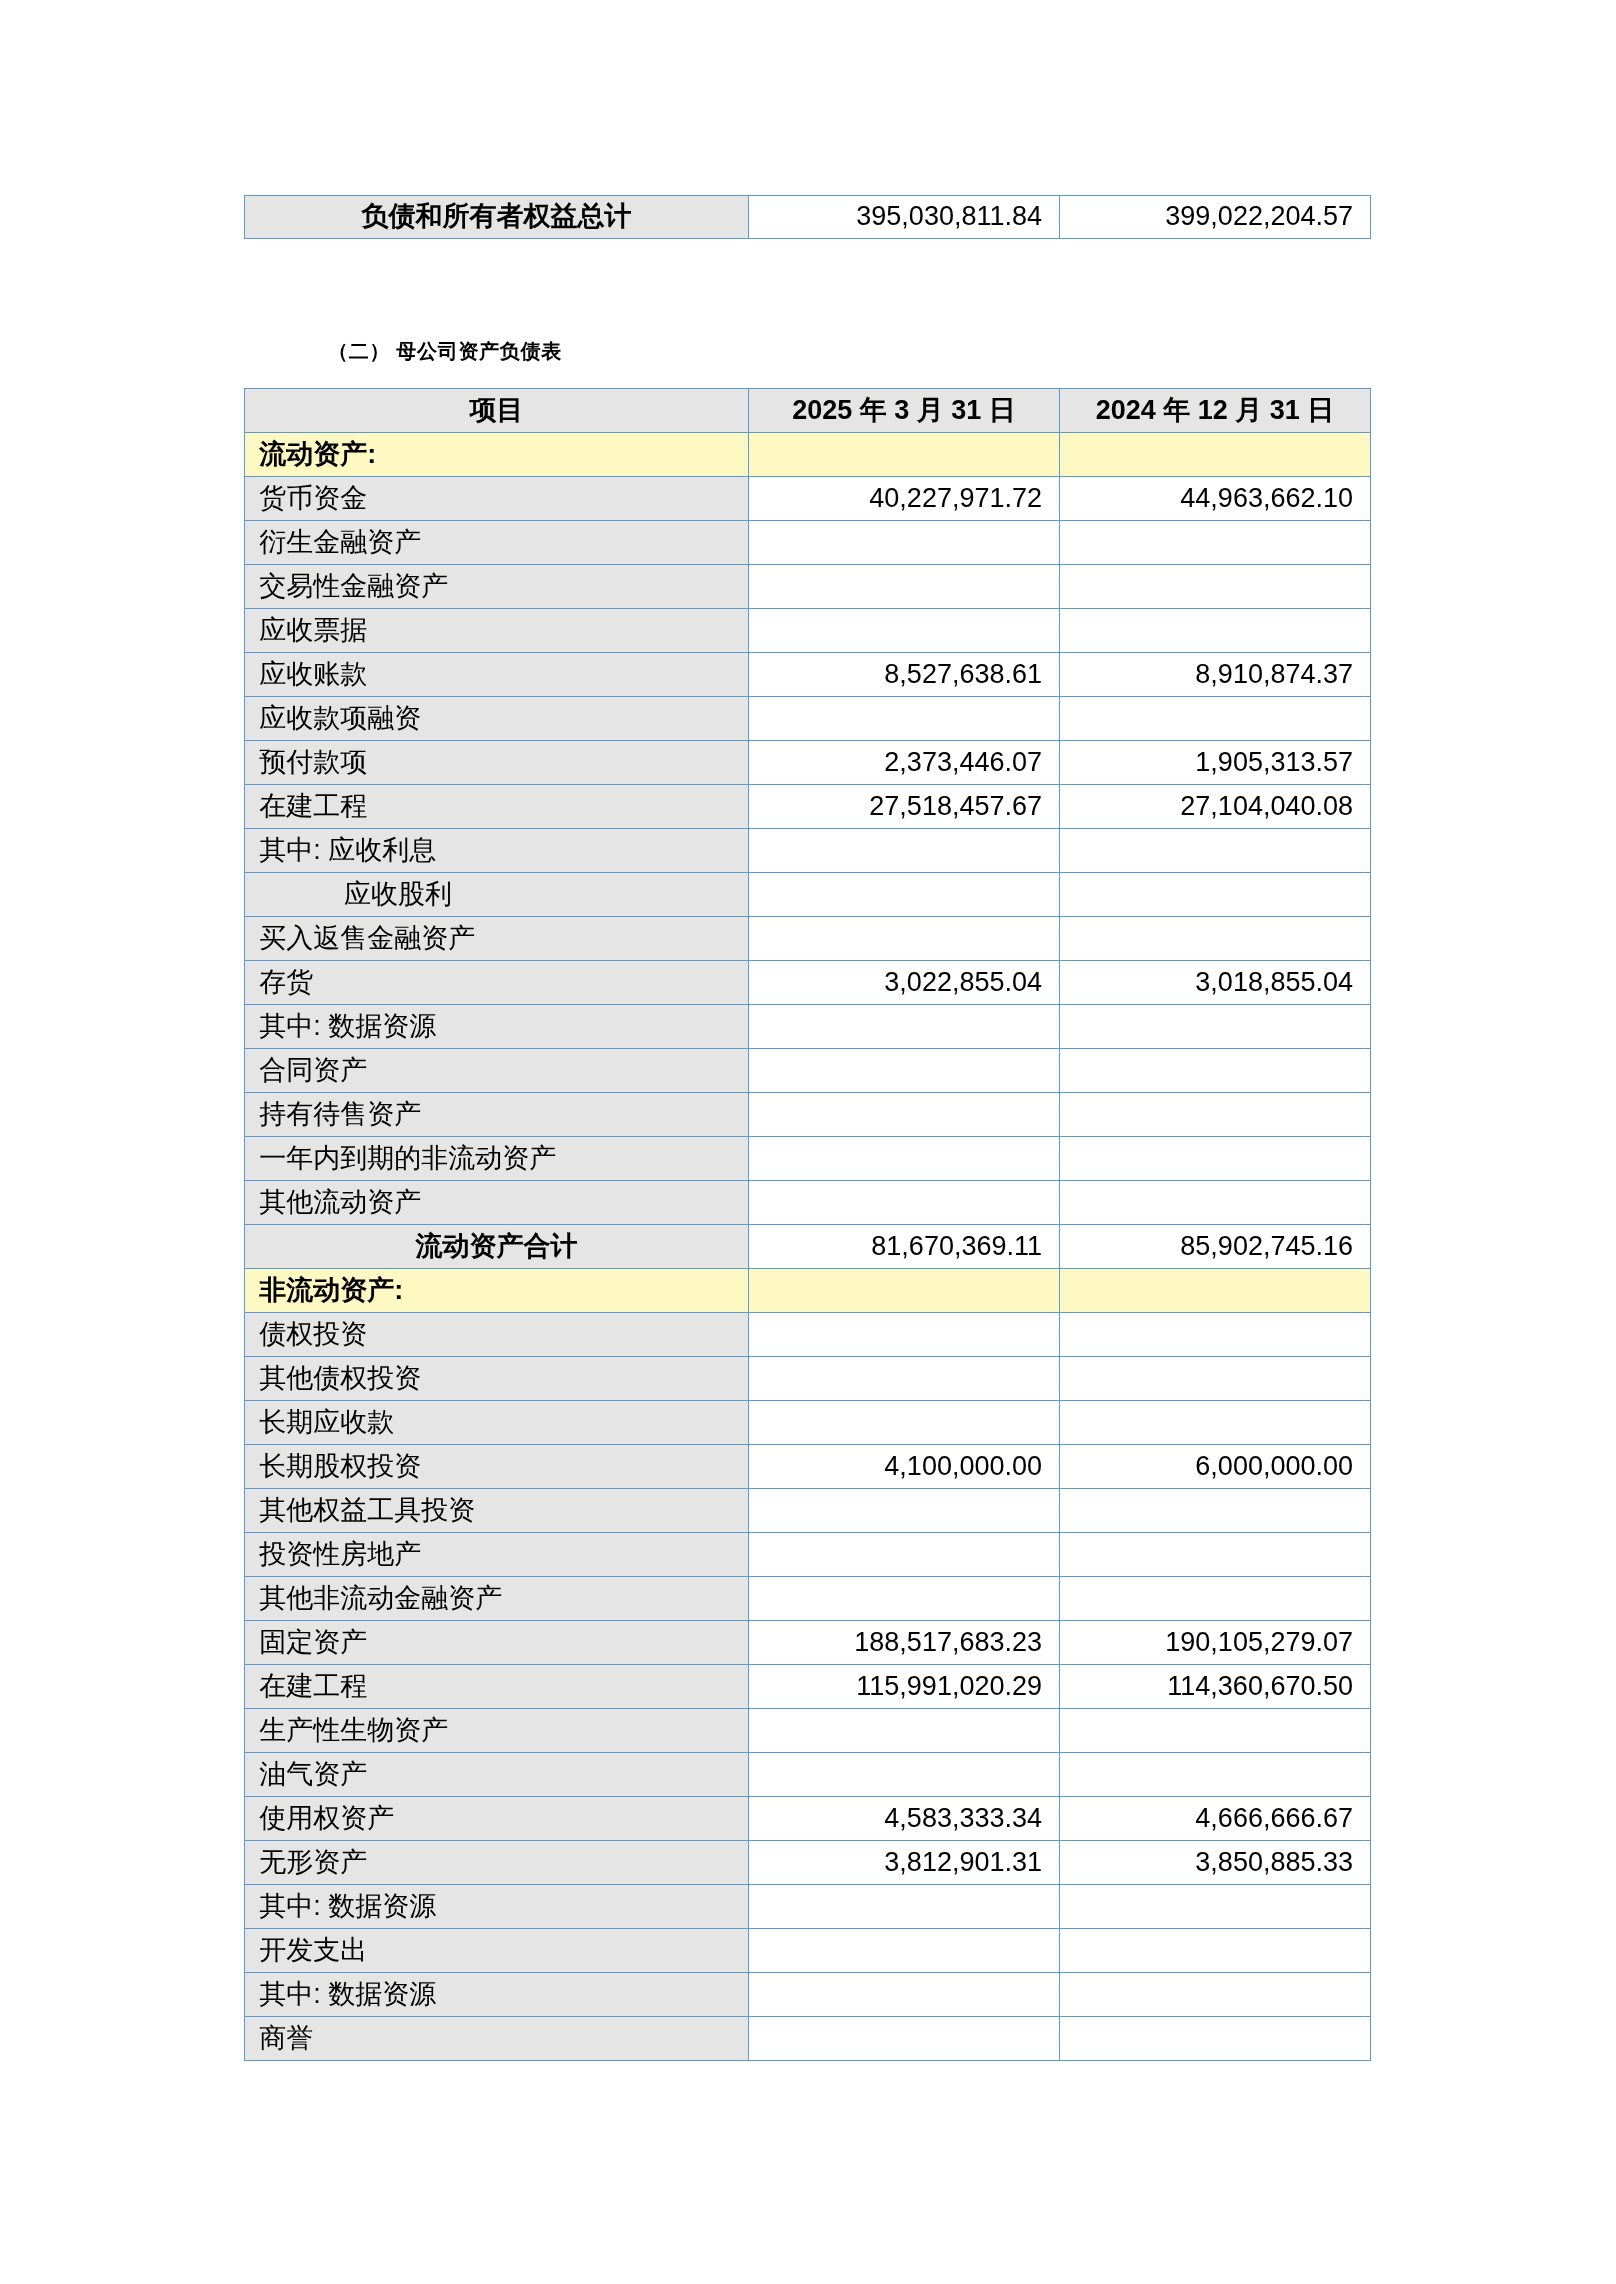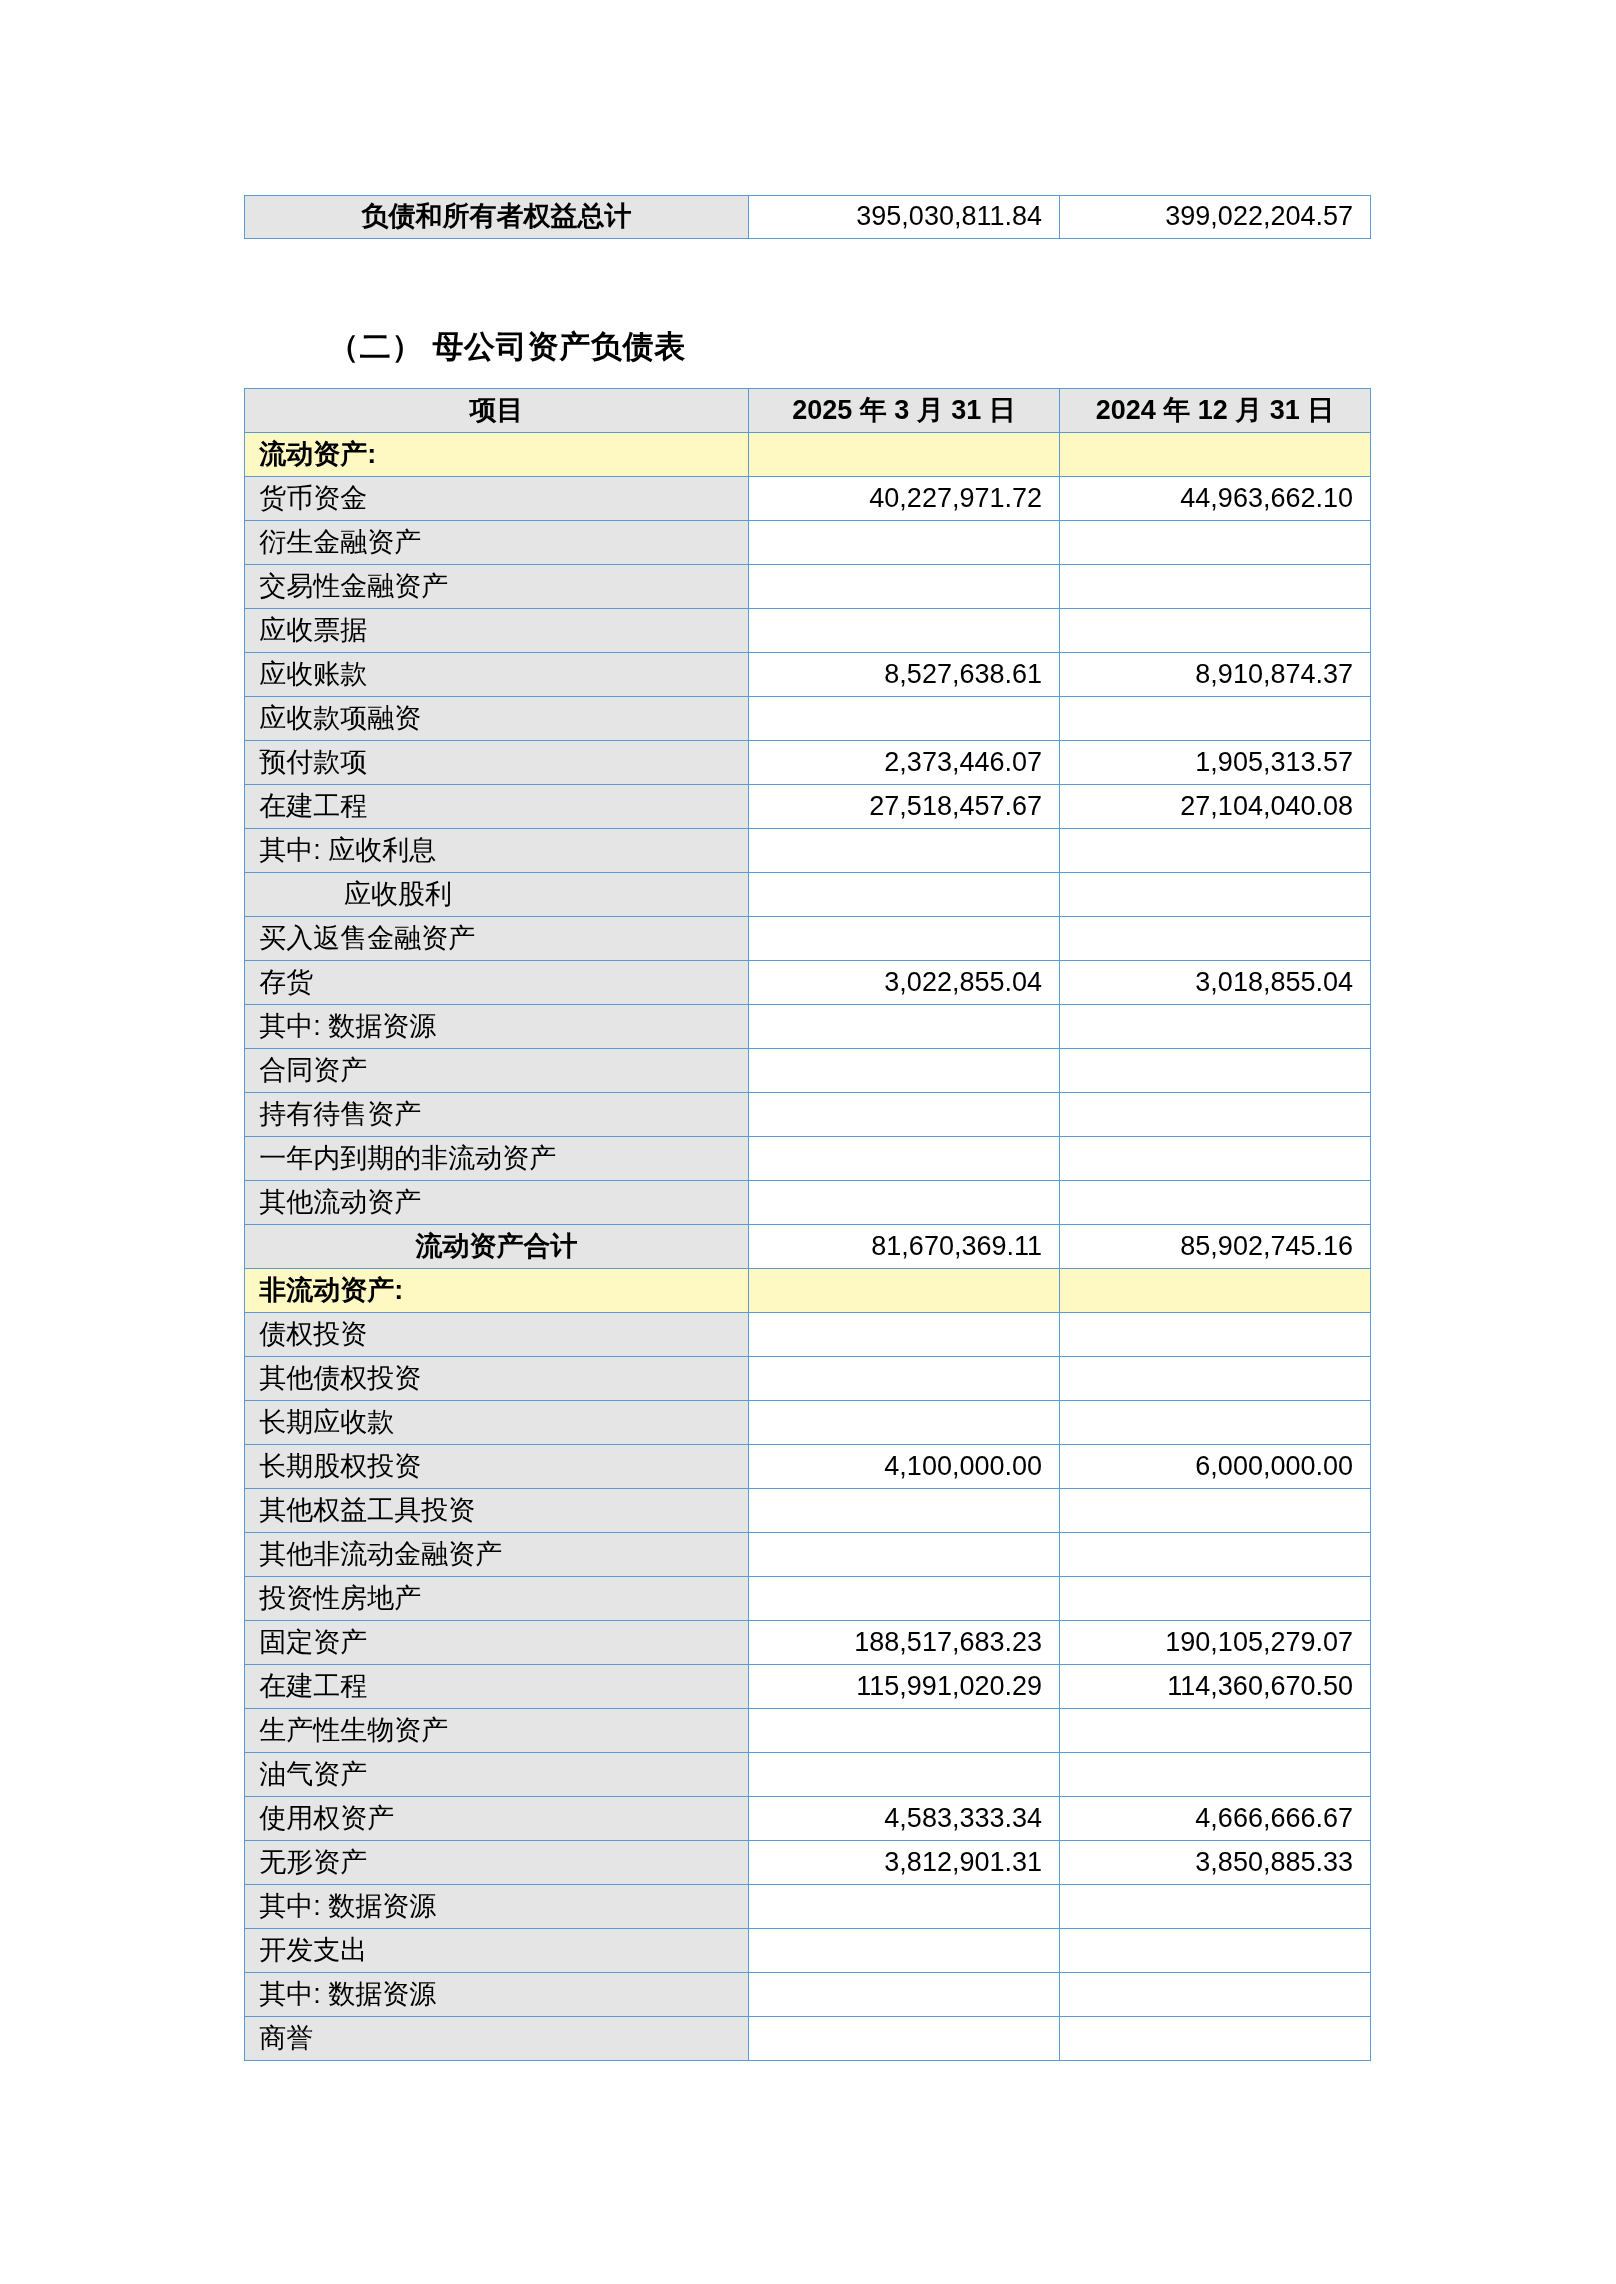--- a/index.html
+++ b/index.html
@@ -47,22 +47,22 @@
   }
   .totals-table td.val {
     background: #ffffff;
     text-align: right;
     padding-right: 17px;
   }
   
   .section-title {
     position: absolute;
     left: 328px;
-    top: 326px;
-    font-size: 31px;
+    top: 338px;
+    font-size: 20px;
     font-weight: bold;
     letter-spacing: 0.7px;
   }
   
   .balance-table {
     position: absolute;
     left: 244px;
     top: 388px;
     width: 1126px;
   }
@@ -253,26 +253,26 @@
           <td class="item">长期股权投资</td>
           <td class="val">4,100,000.00</td>
           <td class="val">6,000,000.00</td>
         </tr>
         <tr class="item">
           <td class="item">其他权益工具投资</td>
           <td class="val"></td>
           <td class="val"></td>
         </tr>
         <tr class="item">
+          <td class="item">投资性房地产</td>
+          <td class="val"></td>
+          <td class="val"></td>
+        </tr>
+        <tr class="item">
           <td class="item">其他非流动金融资产</td>
-          <td class="val"></td>
-          <td class="val"></td>
-        </tr>
-        <tr class="item">
-          <td class="item">投资性房地产</td>
           <td class="val"></td>
           <td class="val"></td>
         </tr>
         <tr class="item">
           <td class="item">固定资产</td>
           <td class="val">188,517,683.23</td>
           <td class="val">190,105,279.07</td>
         </tr>
         <tr class="item">
           <td class="item">在建工程</td>

